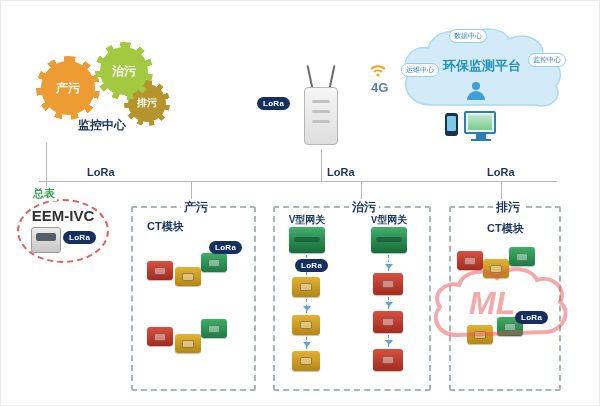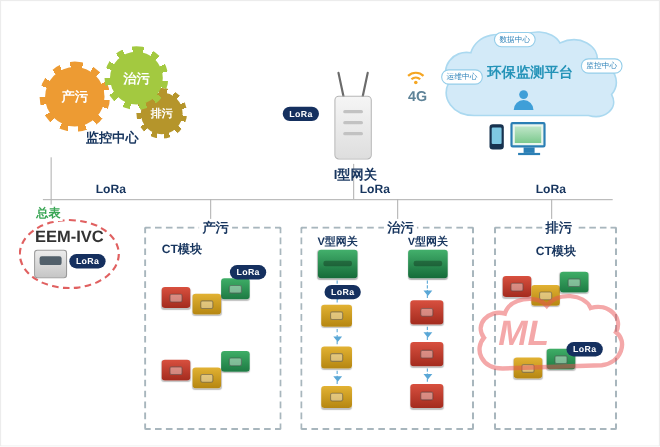--- a/index.html
+++ b/index.html
@@ -28,21 +28,21 @@
   .gw-body i{position:absolute;left:7px;right:7px;height:3px;background:#c2c2c2;border-radius:2px;}
   .antenna{position:absolute;width:2px;height:24px;background:#6b6b6b;border-radius:1px;z-index:2;}
   .meter-dev{position:absolute;width:30px;height:26px;background:linear-gradient(180deg,#ececec,#c6c6c6);border:1px solid #9a9a9a;border-radius:3px;z-index:3;}
   .meter-dev i{position:absolute;left:4px;top:5px;right:4px;height:8px;background:#52606b;border-radius:2px;}
   .phone{position:absolute;width:13px;height:23px;background:#17324f;border-radius:3px;z-index:5;}
   .phone i{position:absolute;left:2px;top:3px;right:2px;bottom:5px;background:#7ec8e3;border-radius:1px;}
   .monitor{position:absolute;width:32px;height:23px;background:#eaf6ee;border:2px solid #2b7fb5;border-radius:2px;z-index:5;}
   .monitor i{position:absolute;left:2px;top:2px;right:2px;bottom:2px;background:linear-gradient(180deg,#bfe6c8,#7cc98e);}
   .mstand{position:absolute;background:#2b7fb5;z-index:5;}
   .watermark{position:absolute;left:416px;top:262px;width:160px;height:140px;opacity:.5;z-index:9;pointer-events:none;}
-  .wm-logo{position:absolute;left:36px;top:22px;font-style:italic;font-weight:bold;font-size:32px;color:#ea5455;}
+  .wm-logo{position:absolute;left:52px;top:22px;font-style:italic;font-weight:bold;font-size:32px;color:#ea5455;}
   .wm-text{position:absolute;left:0;top:94px;width:100%;text-align:center;font-weight:bold;font-size:27px;color:#ea5455;letter-spacing:2px;}
   .ellipse{position:absolute;border:2px dashed #e06060;border-radius:50%;}
 </style>
 </head>
 <body>
 
 <div id="canvas">
 
   <div class="hline" style="left:38px;top:180px;width:518px;"></div>
   <div class="vline" style="left:45px;top:142px;height:38px;"></div>
@@ -77,21 +77,20 @@
   <div class="navy-label" style="left:55px;top:116px;width:92px;text-align:center;font-size:12px;">监控中心</div>
 
   <div class="antenna" style="left:308px;top:64px;transform:rotate(-12deg);"></div>
   <div class="antenna" style="left:330px;top:64px;transform:rotate(12deg);"></div>
   <div class="gw-body">
     <i style="top:12px;"></i>
       <i style="top:22px;"></i>
       <i style="top:32px;"></i>
   </div>
   <div class="lora-badge" style="left:256px;top:96px;">LoRa</div>
-  <div class="navy-label" style="left:292px;top:150px;width:60px;text-align:center;font-size:12px;">I型网关</div>
   <div style="position:absolute;left:368px;top:62px;z-index:3;">
     <svg width="18" height="14" viewBox="0 0 18 14">
         <path d="M2,6 a10,10 0 0 1 14,0" stroke="#f5a623" fill="none" stroke-width="2"></path>
         <path d="M5,9 a6,6 0 0 1 8,0" stroke="#f5a623" fill="none" stroke-width="2"></path>
         <circle cx="9" cy="12" r="1.6" fill="#f5a623"></circle>
       </svg>
   </div>
   <div class="navy-label" style="left:370px;top:79px;font-size:13px;color:#5e8398;">4G</div>
 
   <div style="position:absolute;left:394px;top:24px;z-index:2;">

